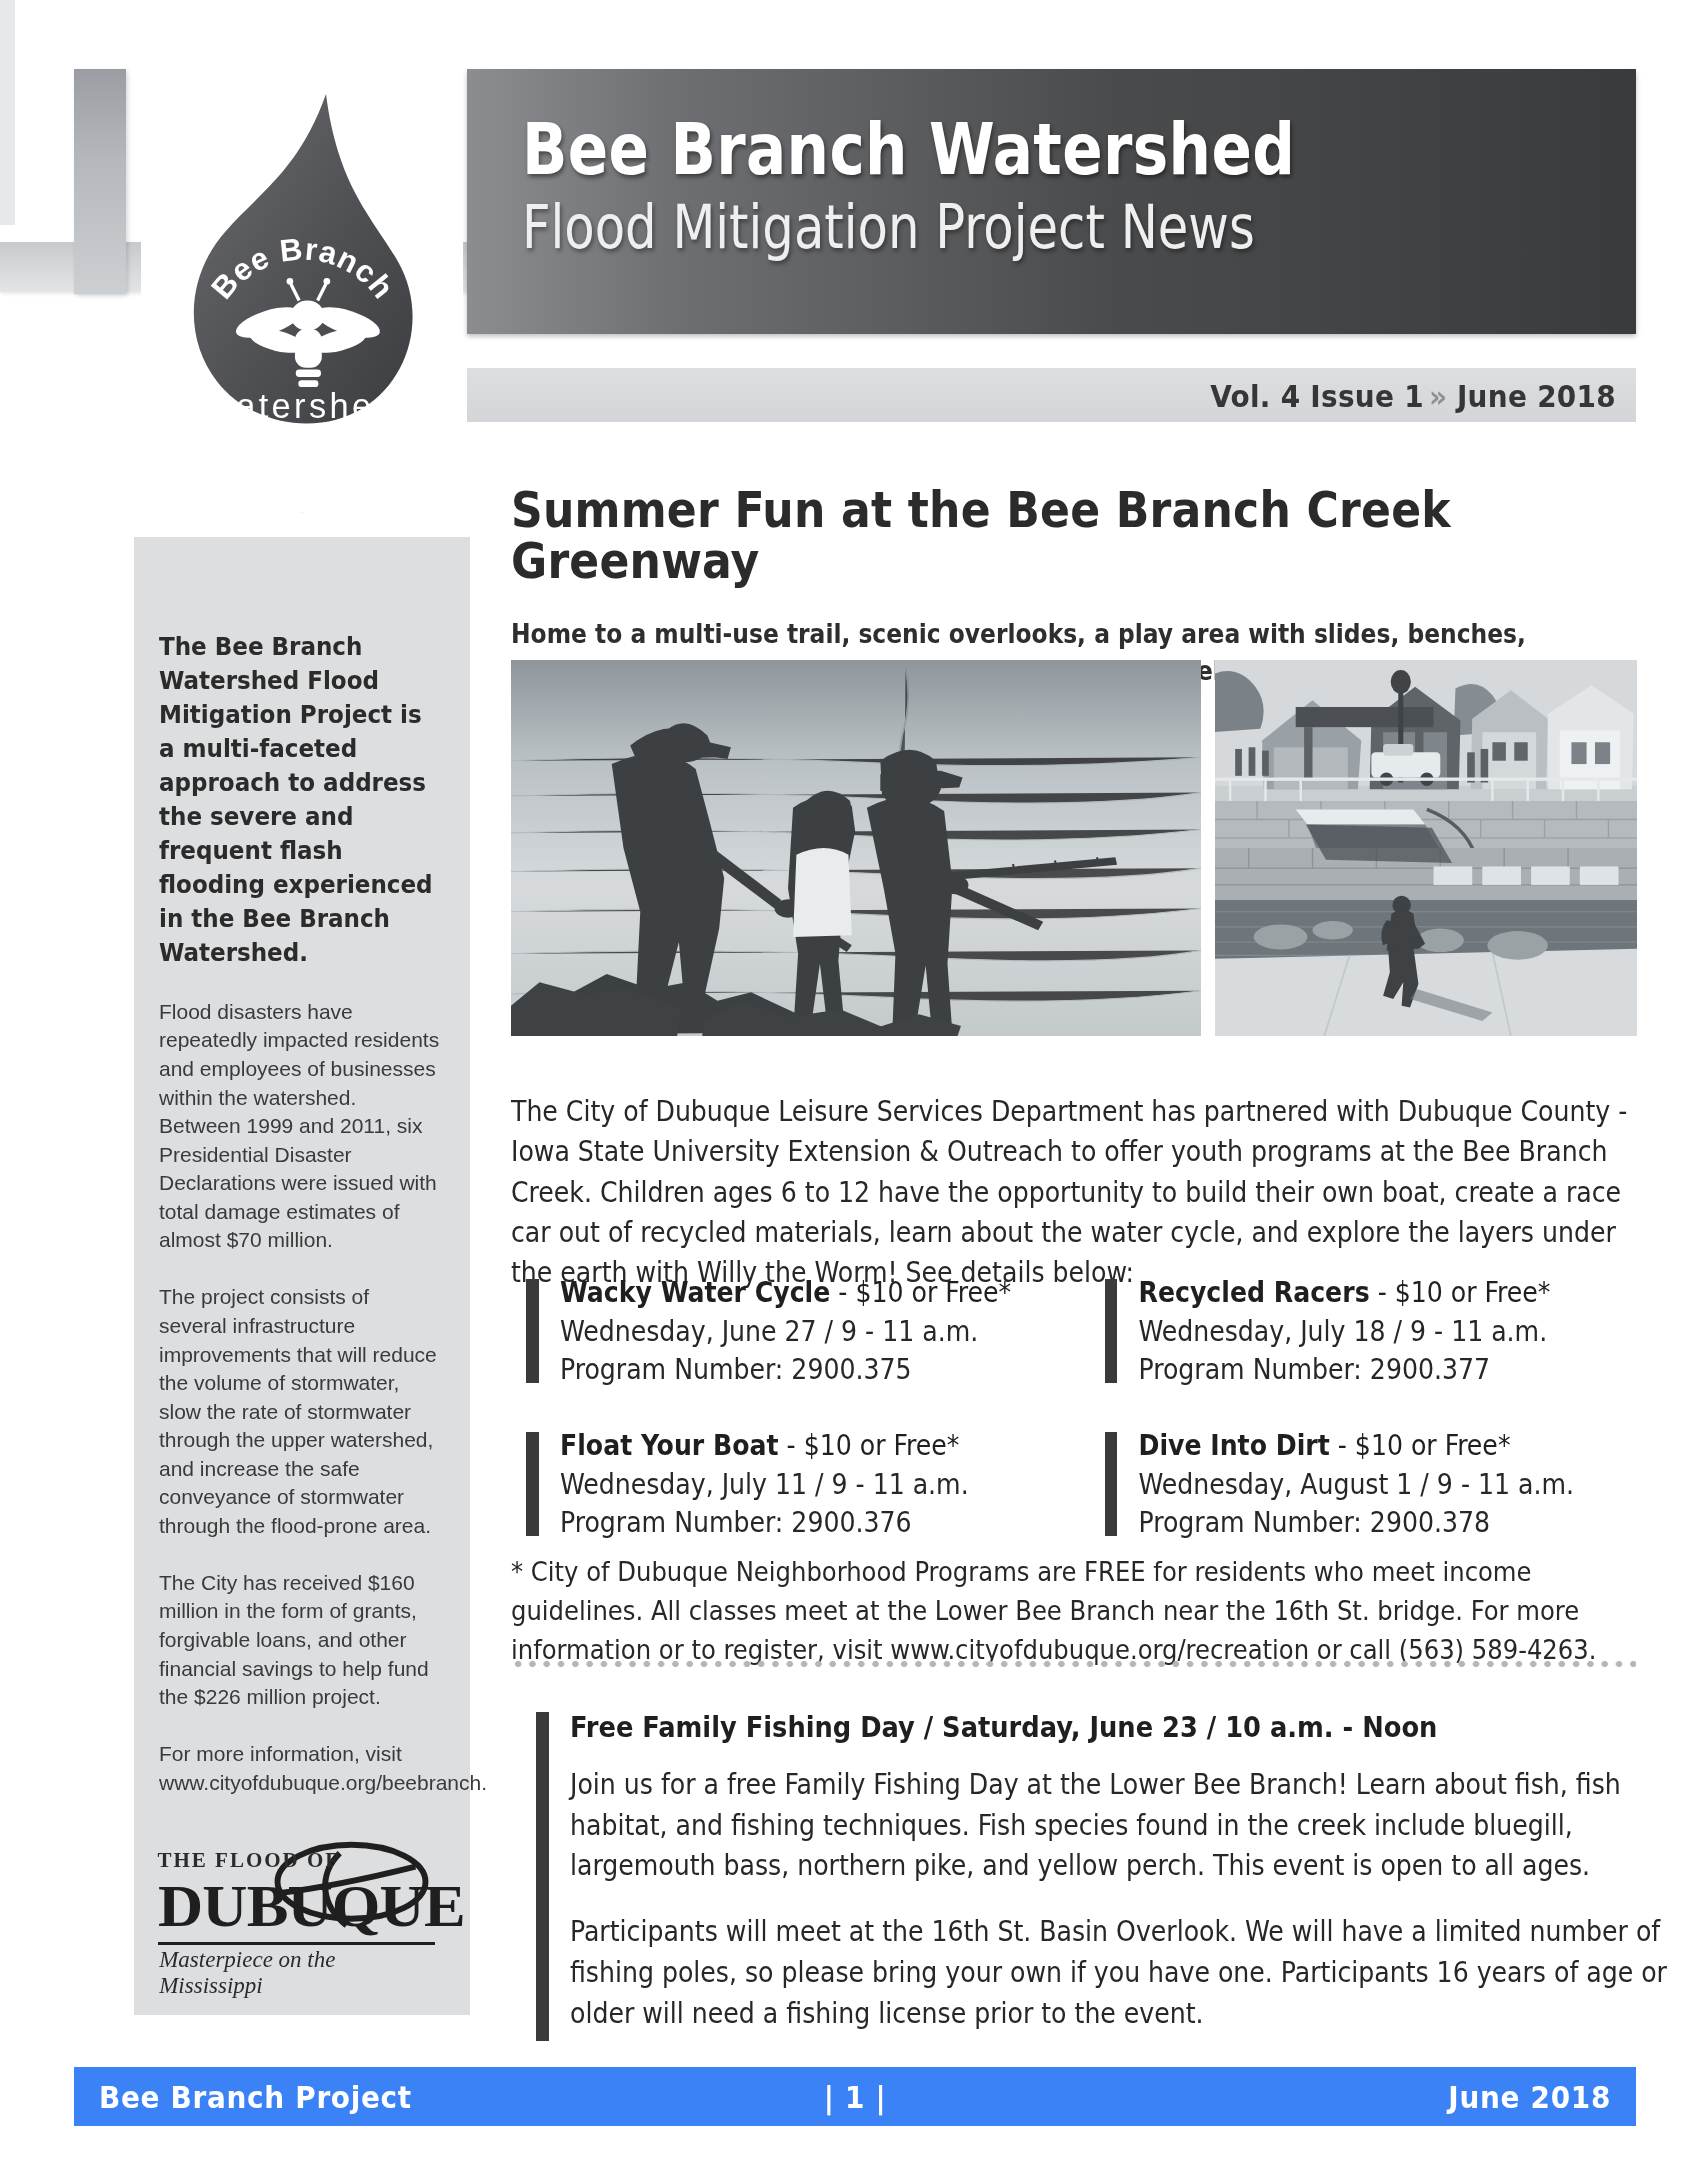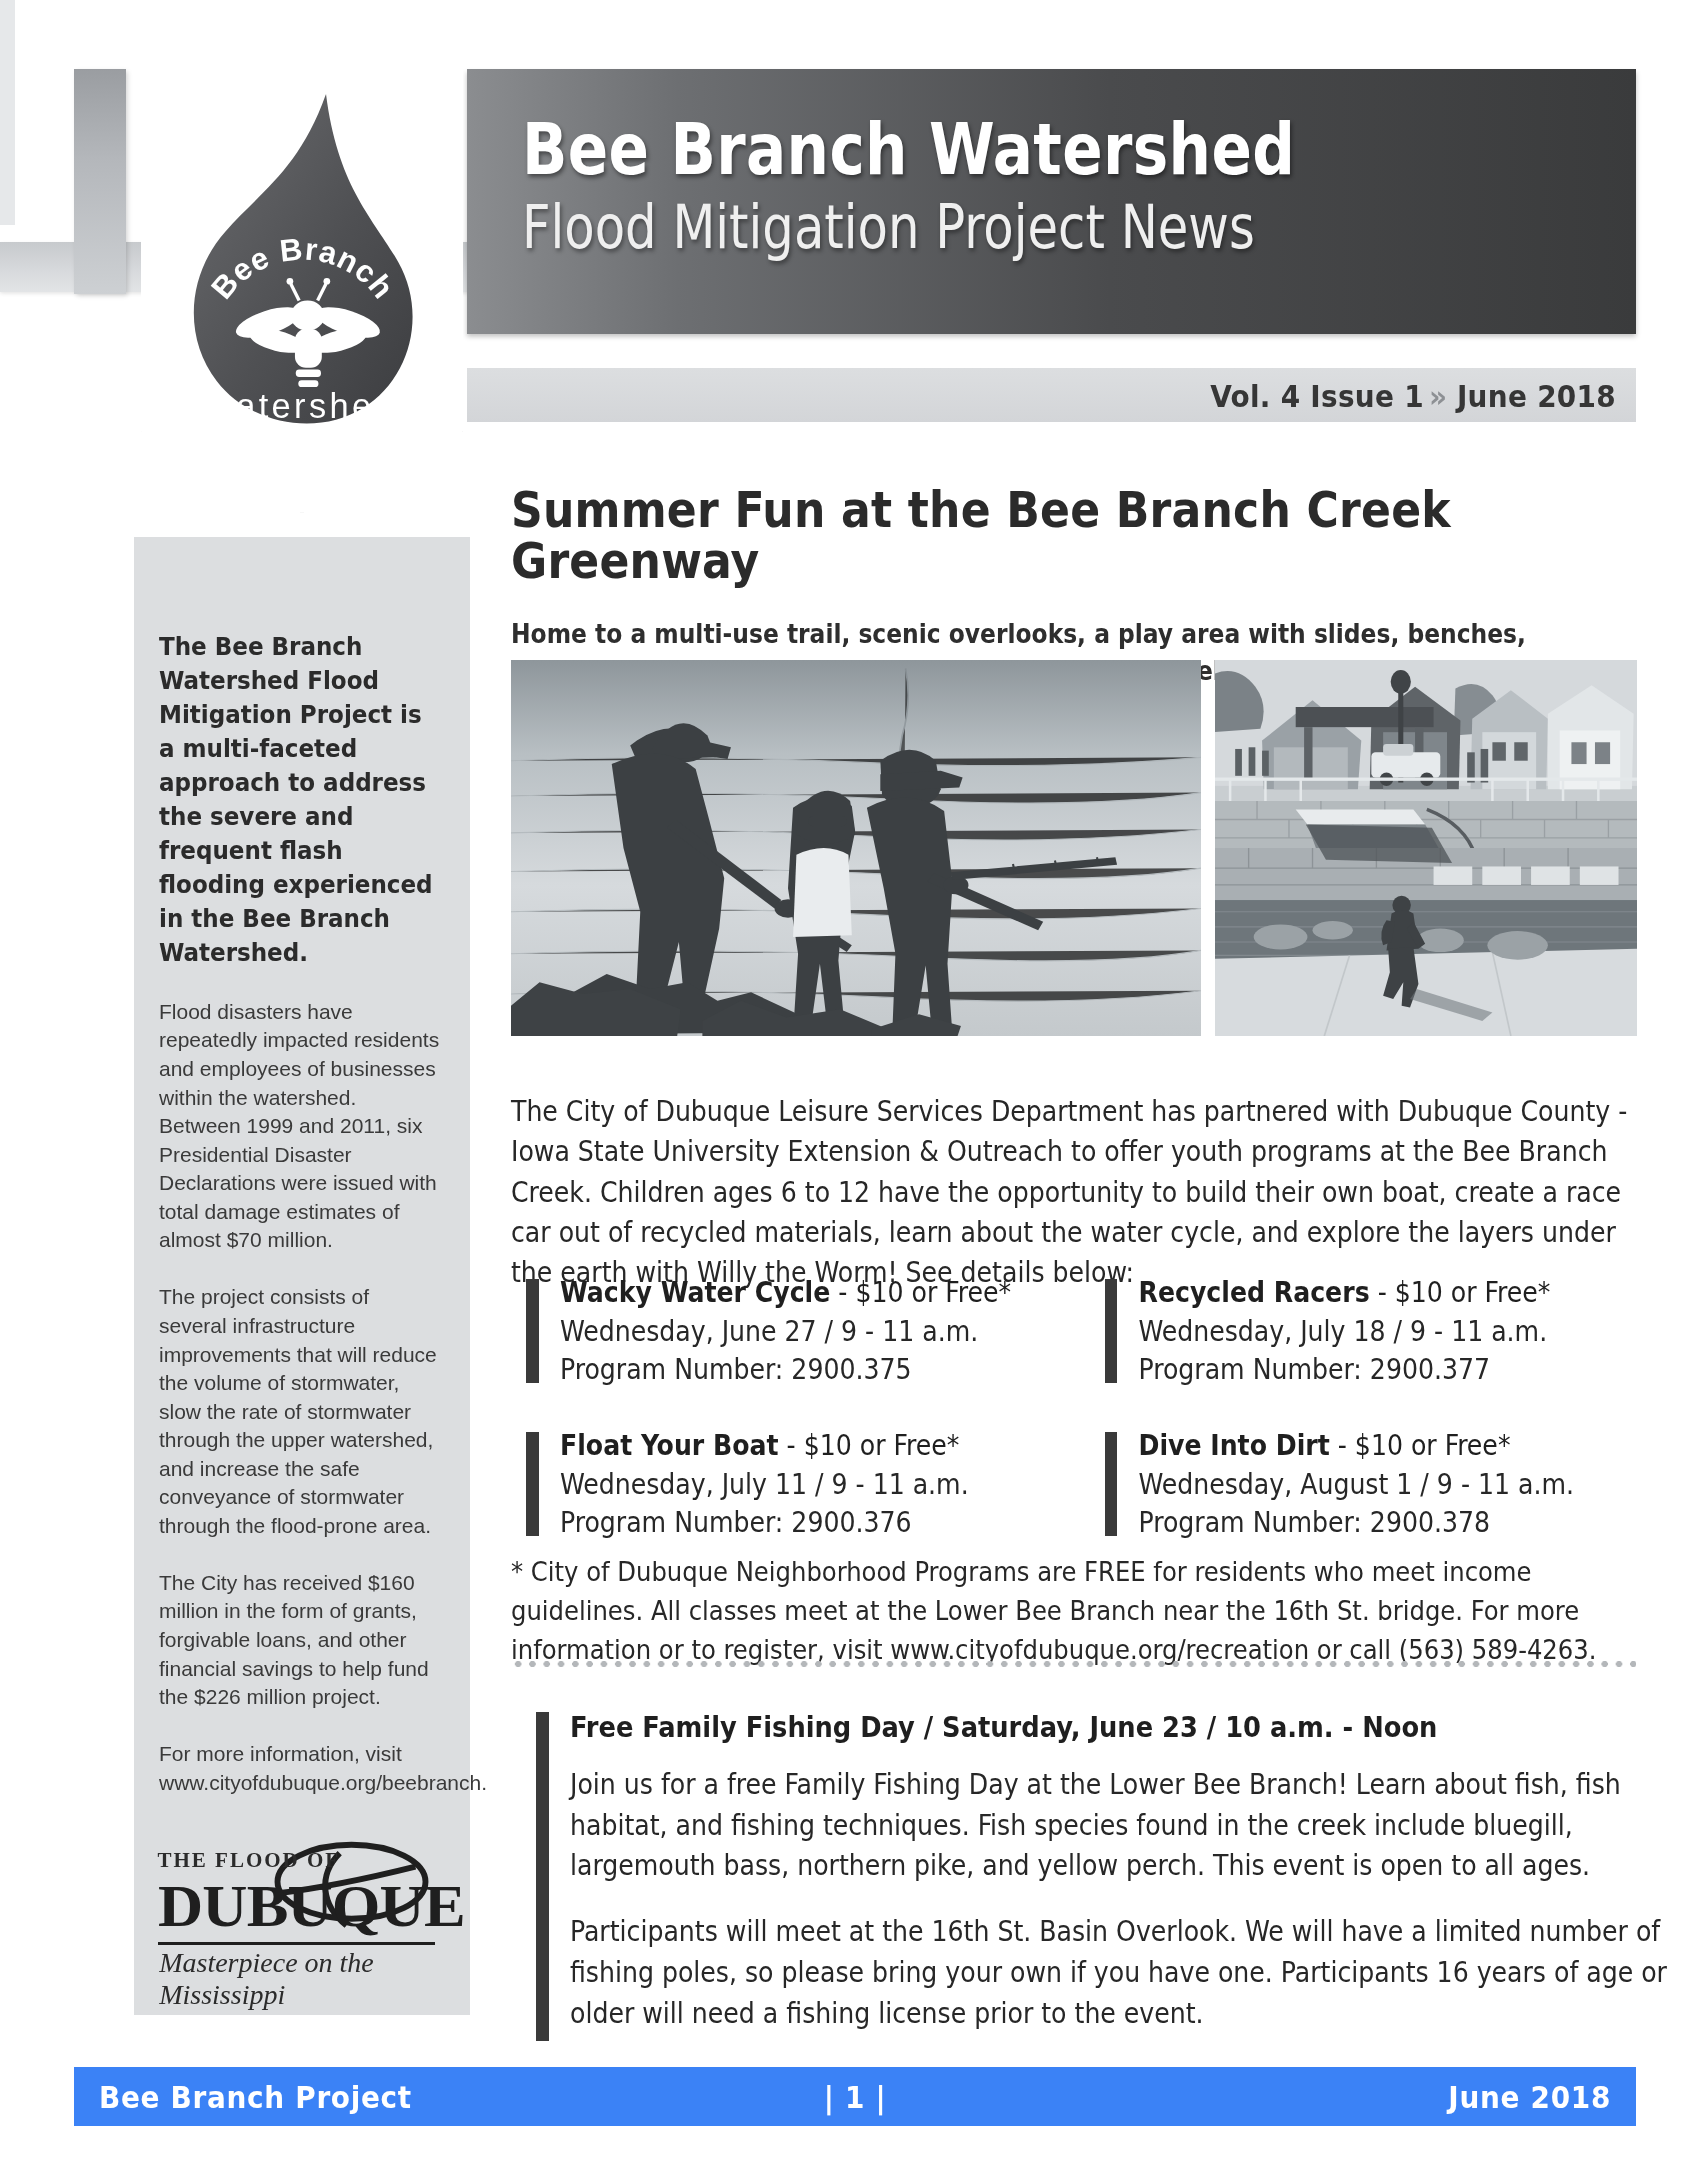--- a/index.html
+++ b/index.html
@@ -60,21 +60,21 @@
   #badge-drop{position:absolute;left:32px;top:28.6px;width:259px;height:361px;}
 
   
   #city-logo{position:absolute;left:23.5px;top:1306px;width:286px;height:134px;}
   .cl-the{font-family:"Liberation Serif",serif;font-weight:bold;font-size:21px;
       letter-spacing:2px;color:#2b2b2b;position:absolute;left:0;top:5px;}
   .cl-dub{font-family:"Liberation Serif",serif;font-weight:bold;font-size:59px;
       letter-spacing:-0.8px;color:#1f1f1f;position:absolute;left:0;top:28.6px;
       transform:scaleX(1.06);transform-origin:left top;}
   .cl-rule{position:absolute;left:0;top:99px;width:277px;height:3.4px;background:#1f1f1f;}
-  .cl-tag{font-family:"Liberation Serif",serif;font-style:italic;font-size:28px;
+  .cl-tag{font-family:"Liberation Serif",serif;font-style:italic;font-size:23px;
       color:#2b2b2b;position:absolute;left:1.7px;top:104px;}
   #cl-swoosh{position:absolute;left:101px;top:-5px;width:185px;height:101px;}
 
   
   #main{position:absolute;left:511px;top:485px;width:1125px;}
   #headline{font-family:"Liberation Sans Narrow","DejaVu Sans Condensed","Liberation Sans",sans-serif;
       font-weight:bold;font-size:49px;line-height:1.05;color:#2b2b2b;margin:0;letter-spacing:0.2px;}
   #deck{font-family:"Liberation Sans Narrow","DejaVu Sans Condensed","Liberation Sans",sans-serif;
       font-weight:bold;font-size:26px;line-height:1.42;color:#2e2e2e;margin:28.6px 0 0 0;}
 

